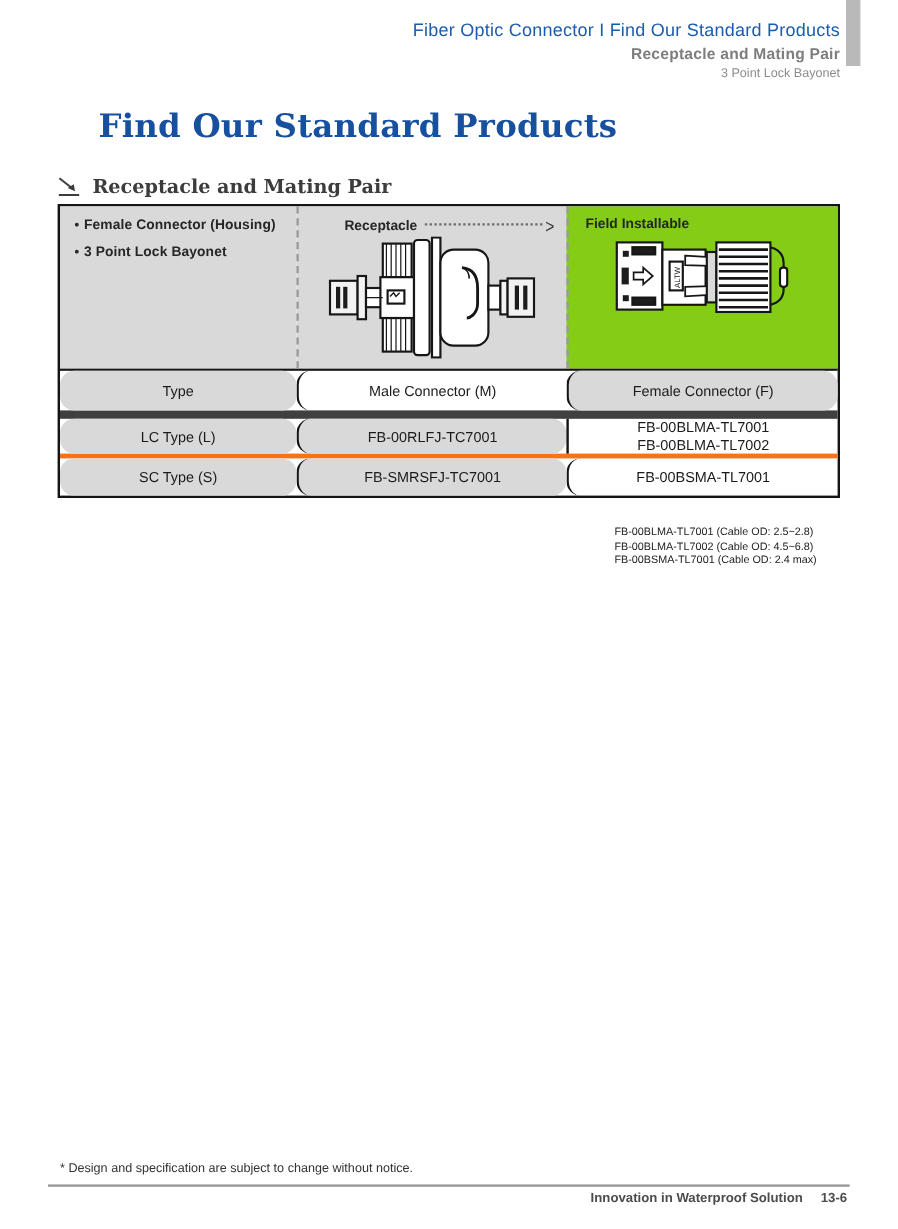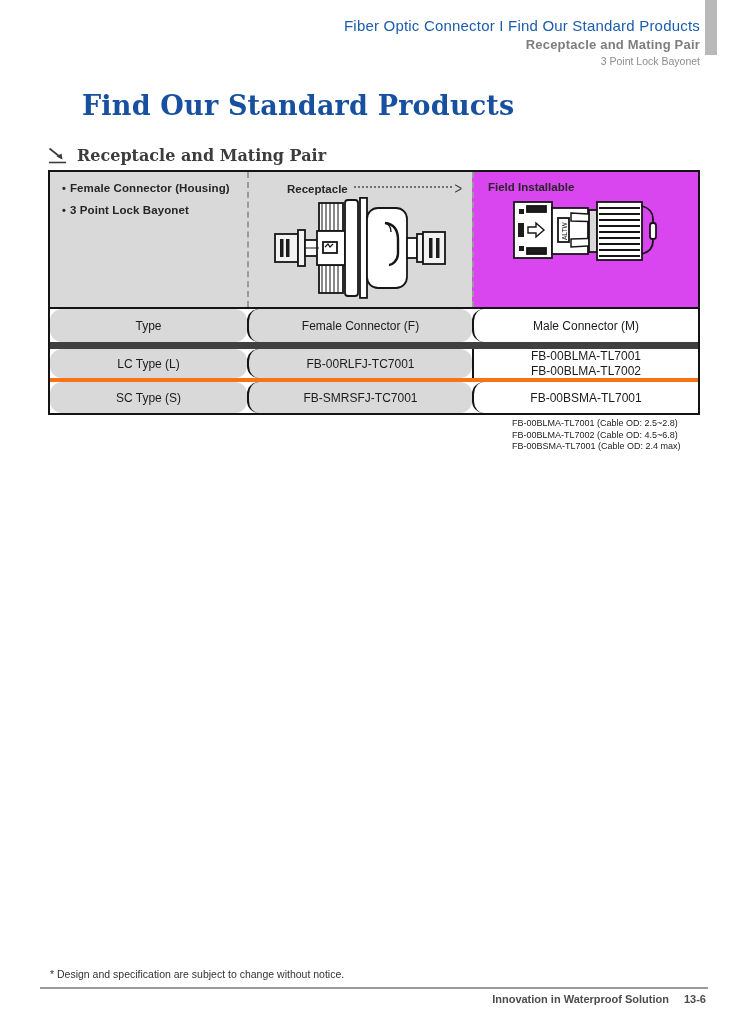--- a/index.html
+++ b/index.html
@@ -40,21 +40,21 @@
   .feat .dot { margin-right:4px; font-size:11px; line-height:13px; }
   .recep-head { display:flex; align-items:center; padding:9px 10px 0 10px; }
   .recep-label { font-size:11.5px; font-weight:bold; color:#262626; white-space:nowrap;margin-left:28px; }
   .leader { flex:1; border-bottom:2px dotted #6e6e6e; margin:0 2px 4px 6px; }
   .arrowhead { font-size:13px; color:#3a3a3a; transform:scaleY(1.25); margin-bottom:1px; }
   .fi-head { padding:9px 0 0 14px; font-size:11.5px; font-weight:bold; color:#262626; }
   .drawwrap { display:flex; justify-content:center; }
   .cell-c { text-align:center; display:flex; align-items:center; justify-content:center; font-size:12px; color:#1b1b1b;border-radius:12px; }
   .male-multi { display:flex; flex-direction:column; align-items:center; justify-content:space-between; line-height:14px; }
   
-  .footnotes { position:absolute; left:512px; top:418px; font-size:9px; color:#222; line-height:11.5px; }
+  .footnotes { position:absolute; left:512px; top:438px; font-size:9px; color:#222; line-height:11.5px; }
   
   .disclaimer { position:absolute; left:50px; top:968px; font-size:10.5px; color:#333; }
   .footrule { position:absolute; left:40px; top:987px; width:668px; height:2px; background:#9a9a9a; }
   .footer { position:absolute; right:42px; top:993px; display:flex; gap:15px; font-size:11px; font-weight:bold; color:#4c4c4c; }
   svg text { font-family:"Liberation Sans", sans-serif; }
 </style>
 </head>
 <body>
 
 <div class="page">
@@ -133,21 +133,21 @@
                 <line x1="53" y1="68" x2="53" y2="96"></line>
               <line x1="57" y1="68" x2="57" y2="96"></line>
                 <line x1="61" y1="68" x2="61" y2="96"></line>
               <line x1="65" y1="68" x2="65" y2="96"></line>
               <line x1="32" y1="51" x2="46" y2="51"></line>
             </g>
           </svg>
         </div>
       </div>
 
-      <div class="cell dash-l" style="background:#d946ef;">
+      <div class="cell dash-l" style="background:#84cc16;">
         <div class="fi-head">Field Installable</div>
         <div class="drawwrap" style="margin-top:6px;">
 
           <svg width="150" height="62" viewBox="0 0 150 62">
             <g stroke="#161616" stroke-width="1.8" fill="#fff">
               <rect x="3" y="3" width="38" height="56"></rect>
               <rect x="16" y="7" width="19" height="6" fill="#1c1c1c"></rect>
               <rect x="16" y="49" width="19" height="6" fill="#1c1c1c"></rect>
               <rect x="8" y="10" width="5" height="5" fill="#1c1c1c" stroke="none"></rect>
               <rect x="8" y="47" width="5" height="5" fill="#1c1c1c" stroke="none"></rect>
@@ -174,22 +174,22 @@
               <line x1="88" y1="57" x2="129" y2="57"></line>
             </g>
             <text transform="translate(55.5,41) rotate(-90)" font-size="6.5" fill="#161616">ALTW</text>
           </svg>
         </div>
       </div>
     </div>
 
     <div class="row row-head">
       <div class="cell gray cell-c">Type</div>
+      <div class="cell cell-c solid-l">Male Connector (M)</div>
       <div class="cell gray cell-c solid-l">Female Connector (F)</div>
-      <div class="cell cell-c solid-l">Male Connector (M)</div>
     </div>
 
     <div class="row row-lc">
       <div class="cell gray cell-c">LC Type (L)</div>
       <div class="cell gray cell-c solid-l">FB-00RLFJ-TC7001</div>
       <div class="cell solid-l male-multi" style="font-size:12px;color:#1b1b1b;">
         <span>FB-00BLMA-TL7001</span>
         <span>FB-00BLMA-TL7002</span>
       </div>
     </div>

